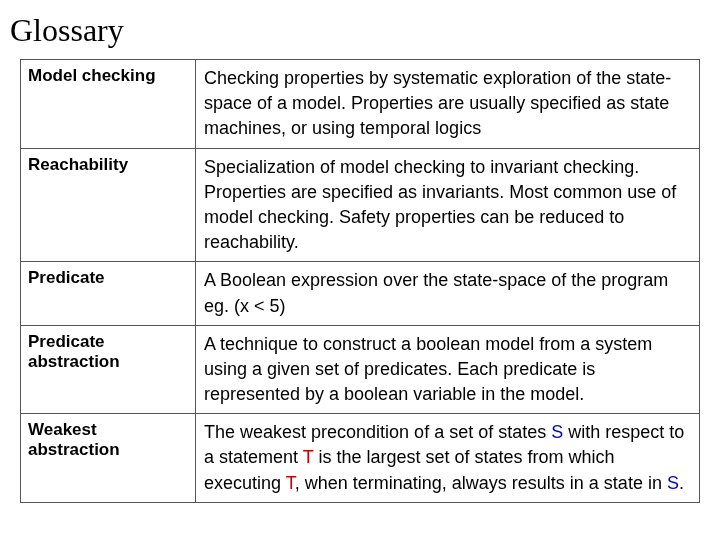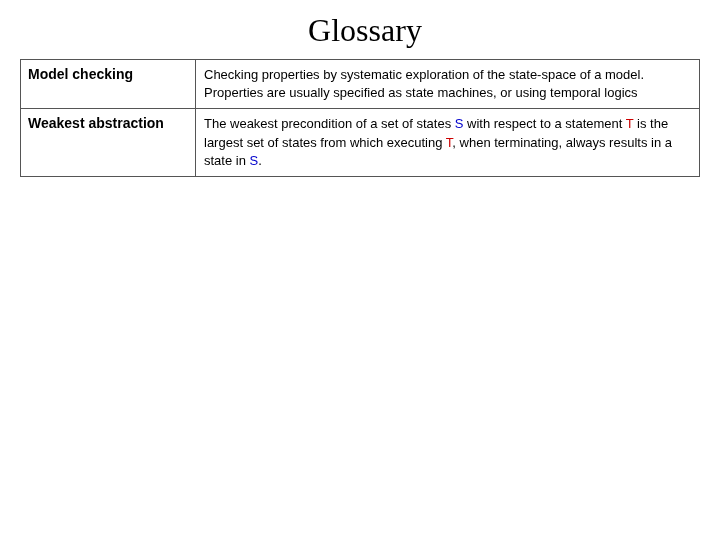--- a/index.html
+++ b/index.html
@@ -9,21 +9,21 @@
     }
     body {
       width: 720px;
       height: 540px;
       background: #ffffff;
       font-family: Arial, sans-serif;
       font-size: 13px;
       color: #000000;
     }
     h1 {
-      text-align: center;
+      text-align: left;
       font-size: 32px;
       font-weight: normal;
       padding: 12px 0 10px 10px;
       font-family: Georgia, serif;
     }
     table {
       width: calc(100% - 40px);
       margin: 0 20px;
       border-collapse: collapse;
       border: 1px solid #555;
@@ -32,25 +32,25 @@
       border: 1px solid #555;
     }
     td {
       border: 1px solid #555;
       padding: 6px 8px;
       vertical-align: top;
     }
     td.term {
       width: 175px;
       font-weight: bold;
-      font-size: 14px;
+      font-size: 17px;
       padding-left: 7px;
     }
     td.definition {
-      font-size: 13px;
+      font-size: 18px;
       line-height: 1.4;
     }
     .highlight-s {
       color: #0000cc;
     }
     .highlight-t {
       color: #cc0000;
     }
   </style>
 </head>
@@ -58,17 +58,29 @@
 
 <h1>Glossary</h1>
 
 <table>
   <tbody id="table-body">
   <tr>
         <td class="term">Model checking</td>
         <td class="definition">Checking properties by systematic exploration of the state-space of a model. Properties are usually specified as state machines, or using temporal logics</td>
       </tr>
       <tr>
+        <td class="term">Reachability</td>
+        <td class="definition">Specialization of model checking to invariant checking. Properties are specified as invariants. Most common use of model checking. Safety properties can be reduced to reachability.</td>
+      </tr>
+      <tr>
+        <td class="term">Predicate</td>
+        <td class="definition">A Boolean expression over the state-space of the program eg. (x &lt; 5)</td>
+      </tr>
+      <tr>
+        <td class="term">Predicate abstraction</td>
+        <td class="definition">A technique to construct a boolean model from a system using a given set of predicates. Each predicate is represented by a boolean variable in the model.</td>
+      </tr>
+      <tr>
         <td class="term">Weakest abstraction</td>
         <td class="definition">The weakest precondition of a set of states <span class="highlight-s">S</span> with respect to a statement <span class="highlight-t">T</span> is the largest set of states from which executing <span class="highlight-t">T</span>, when terminating, always results in a state in <span class="highlight-s">S</span>.</td>
       </tr>
     </tbody>
 </table>
 
 </body></html>

